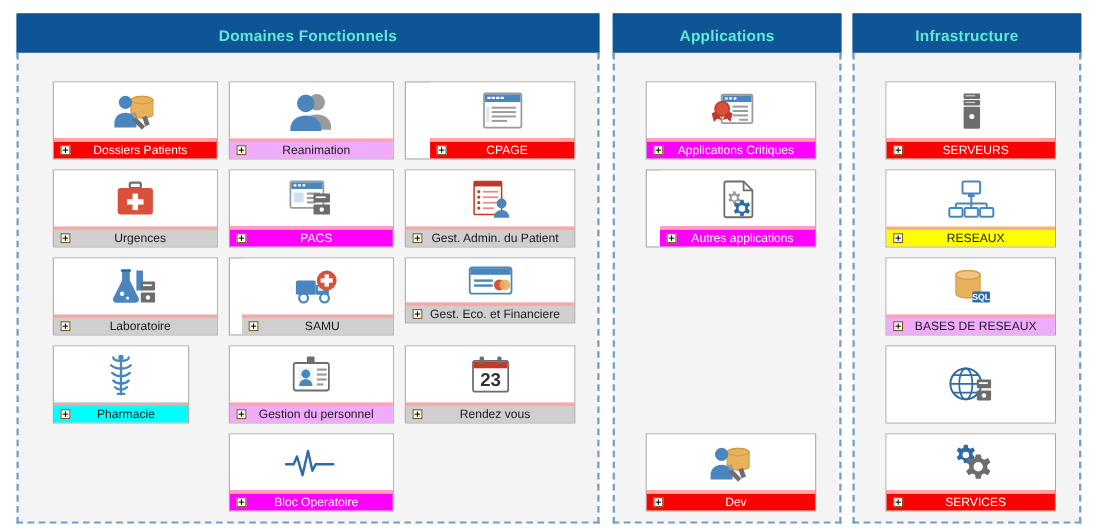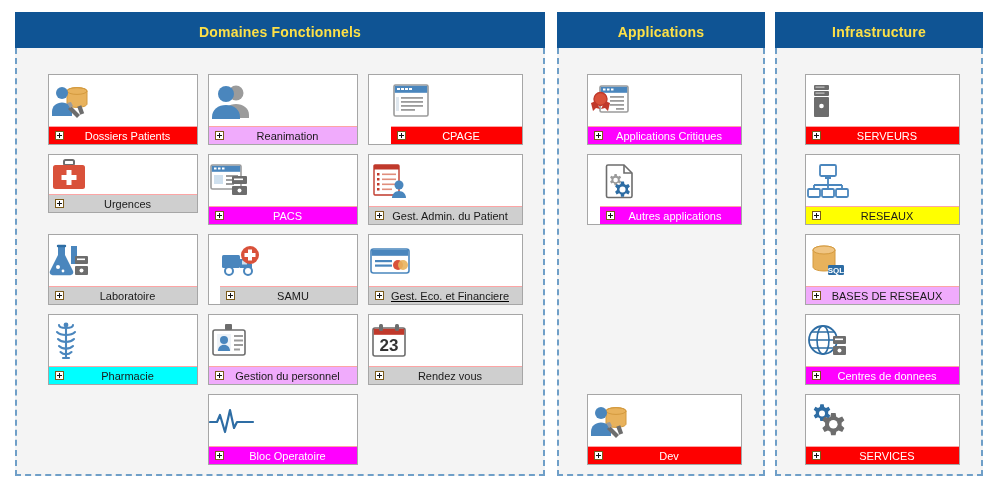--- a/index.html
+++ b/index.html
@@ -9,21 +9,21 @@
     font-family:"Liberation Sans", sans-serif;
     overflow:hidden;
   }
   .board{position:relative;width:998px;height:480px;}
 
   
   .panel{position:absolute;top:12px;bottom:4px;}
   .panel-header{
     height:40px;
     background:#0f5494;
-    color:#fde047;
+    color:#5eead4;
     font-size:14px;
     font-weight:bold;
     display:flex;align-items:center;justify-content:center;
     letter-spacing:.2px;
     box-shadow:0 1px 0 #7fa6c8;
   }
   .panel-body{
     position:absolute;
     top:36px;left:0;right:0;bottom:0;
     border:2px dashed #6f9fc8;
@@ -38,33 +38,33 @@
   
   .card{
     position:absolute;
     background:#ffffff;
     border:1px solid #a6a6a6;
     box-sizing:border-box;
     display:flex;flex-direction:column;
   }
   .card-icon{
     flex:1;
-    display:flex;align-items:center;justify-content:flex-start;
+    display:flex;align-items:center;justify-content:center;
     background:#ffffff;
     min-height:0;
   }
   .card-icon svg{display:block;}
   .card-label{
     height:18px;
     flex:0 0 18px;
     display:flex;align-items:center;
     font-size:11px;
     line-height:18px;
     box-sizing:border-box;
-    border-top:1px solid #fca5a5;
+    border-top:3px solid #fca5a5;
     overflow:hidden;
     white-space:nowrap;
   }
   .plus{
     width:9px;height:9px;
     flex:0 0 9px;
     margin-left:6px;margin-right:6px;
     background:#ffffff;
     border:1px solid #7a5a1a;
     position:relative;
@@ -140,21 +140,21 @@
    <rect x="10" y="23" width="22" height="1.8" fill="#9b9b9b"></rect>
    <rect x="10" y="27" width="14" height="1.8" fill="#9b9b9b"></rect>
    <rect x="5" y="15" width="3" height="14" fill="#dfe7ee"></rect>
  </svg>
           </div>
           <div class="card-label st-red">
             <span class="plus"></span>
             <span class="lbl-text">CPAGE</span>
           </div>
         </div>
-        <div class="card" style="left: 31px; top: 106px; width: 150px; height: 59px;">
+        <div class="card" style="left: 31px; top: 106px; width: 150px; height: 71px;">
           <div class="card-icon">
             <svg width="40" height="38" viewBox="0 0 40 38">
    <rect x="15" y="4" width="10" height="5" rx="1.5" fill="none" stroke="#6d6d6d" stroke-width="2"></rect>
    <rect x="4" y="9" width="32" height="24" rx="2.5" fill="#d9513a"></rect>
    <rect x="17.5" y="14" width="5" height="15" fill="#ffffff"></rect>
    <rect x="12.5" y="19" width="15" height="5" fill="#ffffff"></rect>
  </svg>
           </div>
           <div class="card-label st-grey">
             <span class="plus"></span>
@@ -240,37 +240,37 @@
    <circle cx="30" cy="12" r="9" fill="#d9513a"></circle>
    <rect x="28" y="6.5" width="4" height="11" fill="#ffffff"></rect>
    <rect x="24.5" y="10" width="11" height="4" fill="#ffffff"></rect>
  </svg>
           </div>
           <div class="card-label st-grey">
             <span class="plus"></span>
             <span class="lbl-text">SAMU</span>
           </div>
         </div>
-        <div class="card" style="left: 351px; top: 186px; width: 155px; height: 71px; text-decoration: underline;">
+        <div class="card" style="left: 351px; top: 186px; width: 155px; height: 60px;">
           <div class="card-icon">
             <svg width="42" height="32" viewBox="0 0 42 32">
    <rect x="2" y="4" width="38" height="24" rx="2.5" fill="#ffffff" stroke="#4a86bd" stroke-width="1.6"></rect>
    <rect x="2.8" y="4.8" width="36.4" height="6" fill="#4a86bd"></rect>
    <rect x="6" y="15" width="17" height="2.2" fill="#4a86bd"></rect>
    <rect x="6" y="19.5" width="17" height="2.2" fill="#4a86bd"></rect>
    <circle cx="29" cy="20" r="5" fill="#d9513a"></circle>
    <circle cx="34" cy="20" r="5" fill="#e8b25c" opacity=".9"></circle>
  </svg>
           </div>
           <div class="card-label st-grey">
             <span class="plus"></span>
             <span class="lbl-text">Gest. Eco. et Financiere</span>
           </div>
         </div>
-        <div class="card" style="left: 31px; top: 266px; width: 150px; height: 71px;">
+        <div class="card" style="left: 31px; top: 266px; width: 124px; height: 71px;">
           <div class="card-icon">
             <svg width="34" height="40" viewBox="0 0 34 40">
    <g fill="none" stroke="#4a86bd" stroke-width="2.1" stroke-linecap="round">
      <path d="M17 6v30"></path>
      <path d="M10 4c0 4 14 4 14 0"></path>
      <path d="M8 11c4 4 14 4 18 0"></path>
      <path d="M9 18c4 4 12 4 16 0"></path>
      <path d="M10 25c3.5 3.5 10.5 3.5 14 0"></path>
      <path d="M11.5 31c3 3 8 3 11 0"></path>
      <path d="M14 37h6"></path>
@@ -456,24 +456,20 @@
             <svg width="44" height="38" viewBox="0 0 44 38">
    <circle cx="17" cy="18" r="14" fill="none" stroke="#2e6da4" stroke-width="1.8"></circle>
    <ellipse cx="17" cy="18" rx="6" ry="14" fill="none" stroke="#2e6da4" stroke-width="1.6"></ellipse>
    <path d="M3 18h28M5.5 10h23M5.5 26h23" fill="none" stroke="#2e6da4" stroke-width="1.6"></path>
    <rect x="27" y="14" width="13" height="8" rx="1" fill="#6d6d6d"></rect>
    <rect x="29" y="16.5" width="8" height="1.6" fill="#fff"></rect>
    <rect x="27" y="24" width="13" height="9" rx="1" fill="#6d6d6d"></rect>
    <circle cx="33.5" cy="28.5" r="2" fill="#fff"></circle>
  </svg>
           </div>
-          <div class="card-label st-magenta">
-            <span class="plus"></span>
-            <span class="lbl-text">Centres de donnees</span>
-          </div>
         </div>
         <div class="card" style="left: 28px; top: 346px; width: 155px; height: 71px;">
           <div class="card-icon">
             <svg width="42" height="38" viewBox="0 0 42 38">
    <g fill="#2e6da4">
      <path d="M12 3l1.8-1 .5-2.7h3.4l.5 2.7L20 3l2.6-1.2 1.7 2.9-2.1 1.9v2.1l2.1 1.9-1.7 2.9L20 12.3l-1.8 1-.5 2.7h-3.4l-.5-2.7-1.8-1-2.6 1.2-1.7-2.9 2.1-1.9V6.6L7.7 4.7l1.7-2.9z" transform="translate(0,3)"></path>
    </g>
    <circle cx="16" cy="11.6" r="3" fill="#ffffff"></circle>
    <g fill="#6d6d6d">
      <path d="M22 16l2.4-1.3.7-3.6h4.5l.7 3.6L32.7 16l3.5-1.6 2.2 3.9-2.8 2.5v2.8l2.8 2.5-2.2 3.9-3.5-1.6-2.4 1.3-.7 3.6h-4.5l-.7-3.6L22 28.4l-3.5 1.6-2.2-3.9 2.8-2.5v-2.8l-2.8-2.5 2.2-3.9z"></path>

